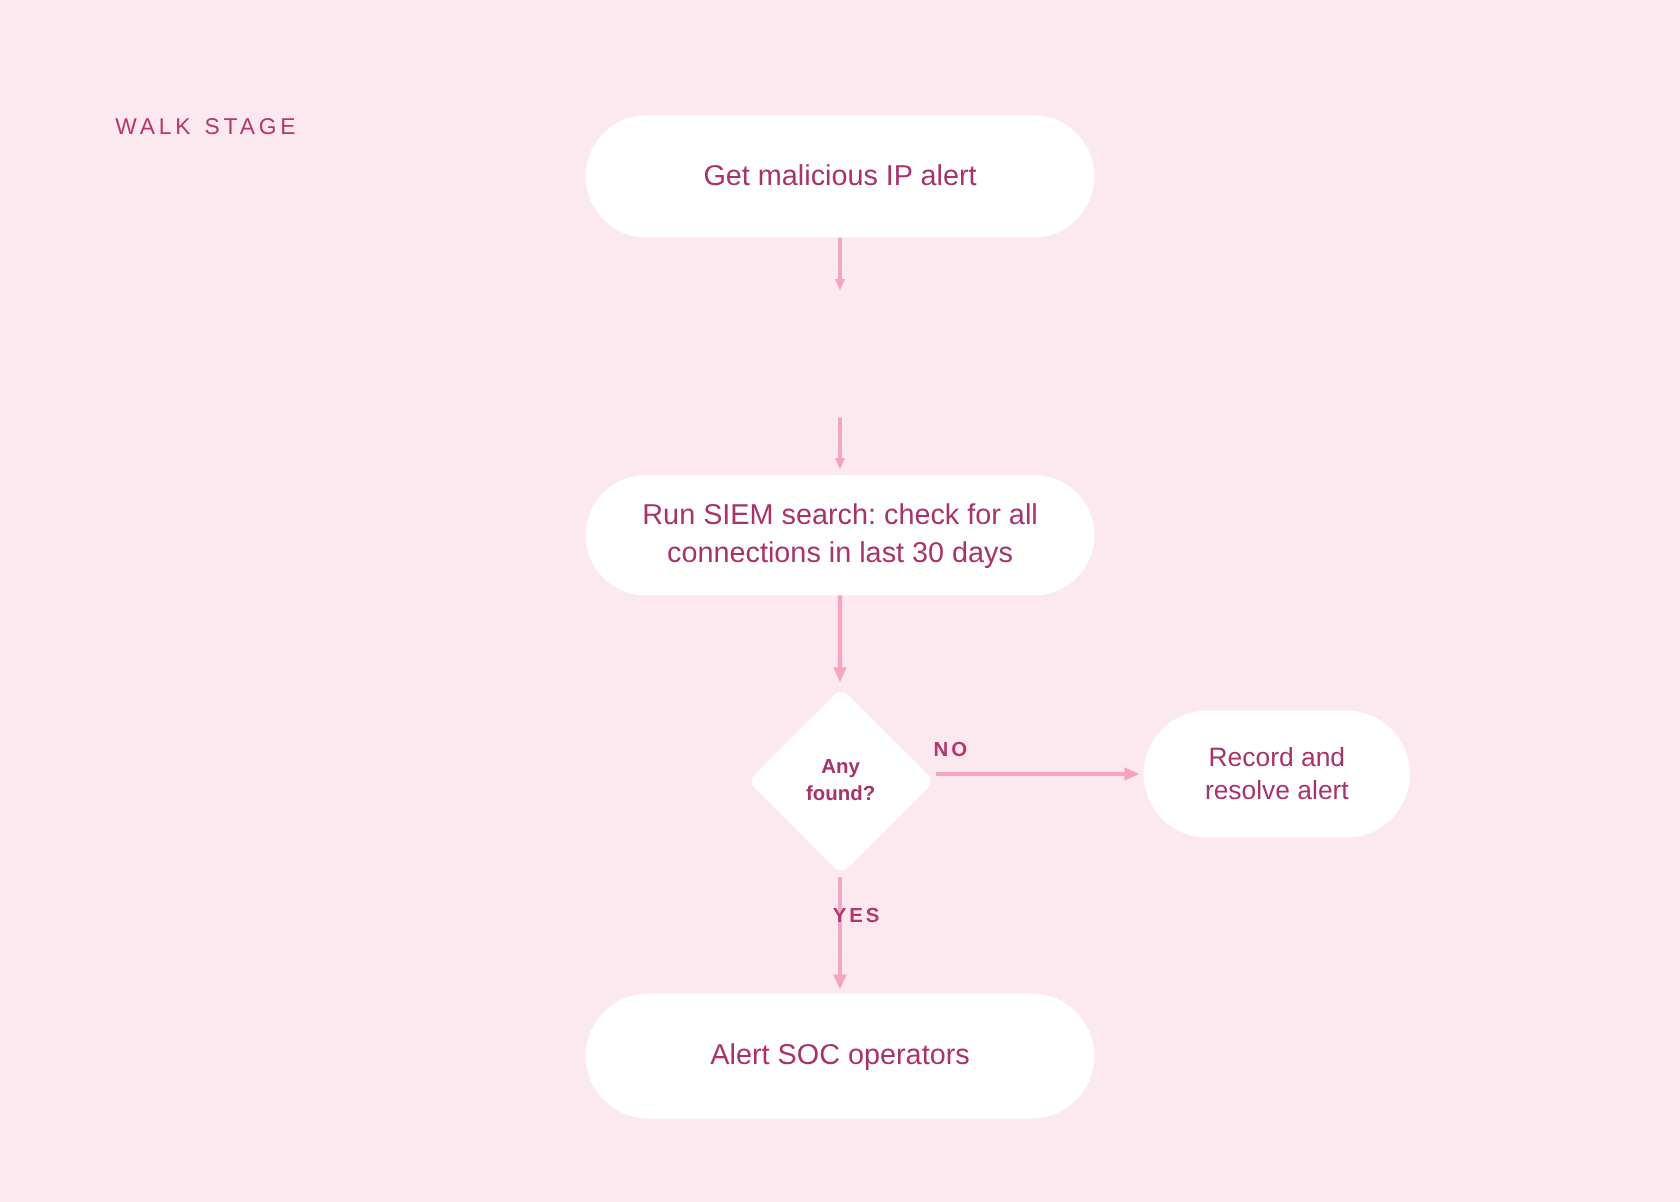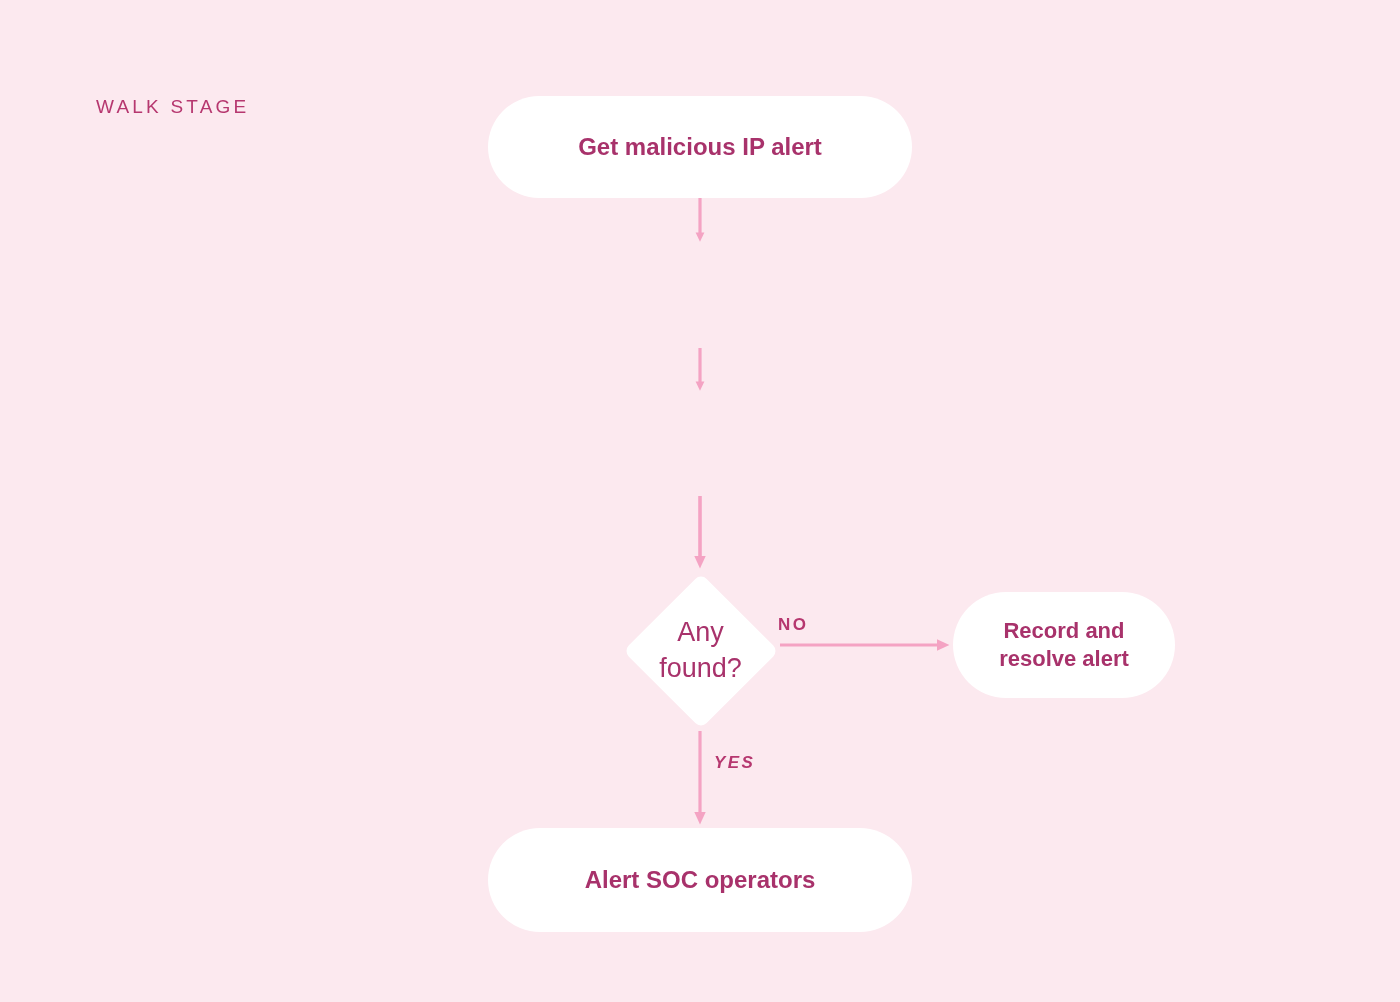--- a/index.html
+++ b/index.html
@@ -36,21 +36,21 @@
   
   .node {
     position: absolute;
     background: #ffffff;
     border-radius: 999px;
     display: flex;
     align-items: center;
     justify-content: center;
     text-align: center;
     color: #a8326b;
-    font-weight: bold;
+    font-weight: normal;
     line-height: 1.28;
     box-sizing: border-box;
     padding: 0 26px;
   }
 
   .node-text {
     display: block;
     white-space: pre-line;
   }
 
@@ -84,40 +84,40 @@
     position: absolute;
     left: 0;
     top: 0;
     width: 100%;
     height: 100%;
     display: flex;
     align-items: center;
     justify-content: center;
     text-align: center;
     color: #a8326b;
-    font-weight: normal;
-    font-size: 27px;
+    font-weight: bold;
+    font-size: 17px;
     line-height: 1.3;
     white-space: pre-line;
   }
 
   
   .connector {
     position: absolute;
   }
   .edge-label {
     position: absolute;
     font-size: 17px;
     font-weight: bold;
     letter-spacing: 2.4px;
     color: #b6376f;
     white-space: nowrap;
   }
   #label-no  { left: 778px; top: 615px; }
-  #label-yes { left: 714px; top: 753px; font-style: italic; }
+  #label-yes { left: 694px; top: 753px; }
 </style>
 </head>
 <body>
 
 <div id="canvas">
 
   <div class="stage-label">Walk stage</div>
 
   <svg class="connector" width="1400" height="1002" style="left:0; top:0;">
     <defs>
@@ -138,20 +138,24 @@
     <line x1="780" y1="645" x2="943" y2="645" stroke="#f4a3c3" stroke-width="3.2" marker-end="url(#arrowBig)"></line>
 
     <line x1="700" y1="731" x2="700" y2="818" stroke="#f4a3c3" stroke-width="3.2" marker-end="url(#arrowBig)"></line>
   </svg>
 
   <div class="node" id="node-alert">
     <span class="node-text">Get malicious IP alert</span>
   </div>
 
 
+  <div class="node" id="node-search">
+    <span class="node-text">Run SIEM search: check for all
+connections in last 30 days</span>
+  </div>
 
   <div id="node-decision">
     <div class="diamond-shape"></div>
     <div class="diamond-label">Any
 found?</div>
   </div>
 
   <div class="node" id="node-soc">
     <span class="node-text">Alert SOC operators</span>
   </div>

